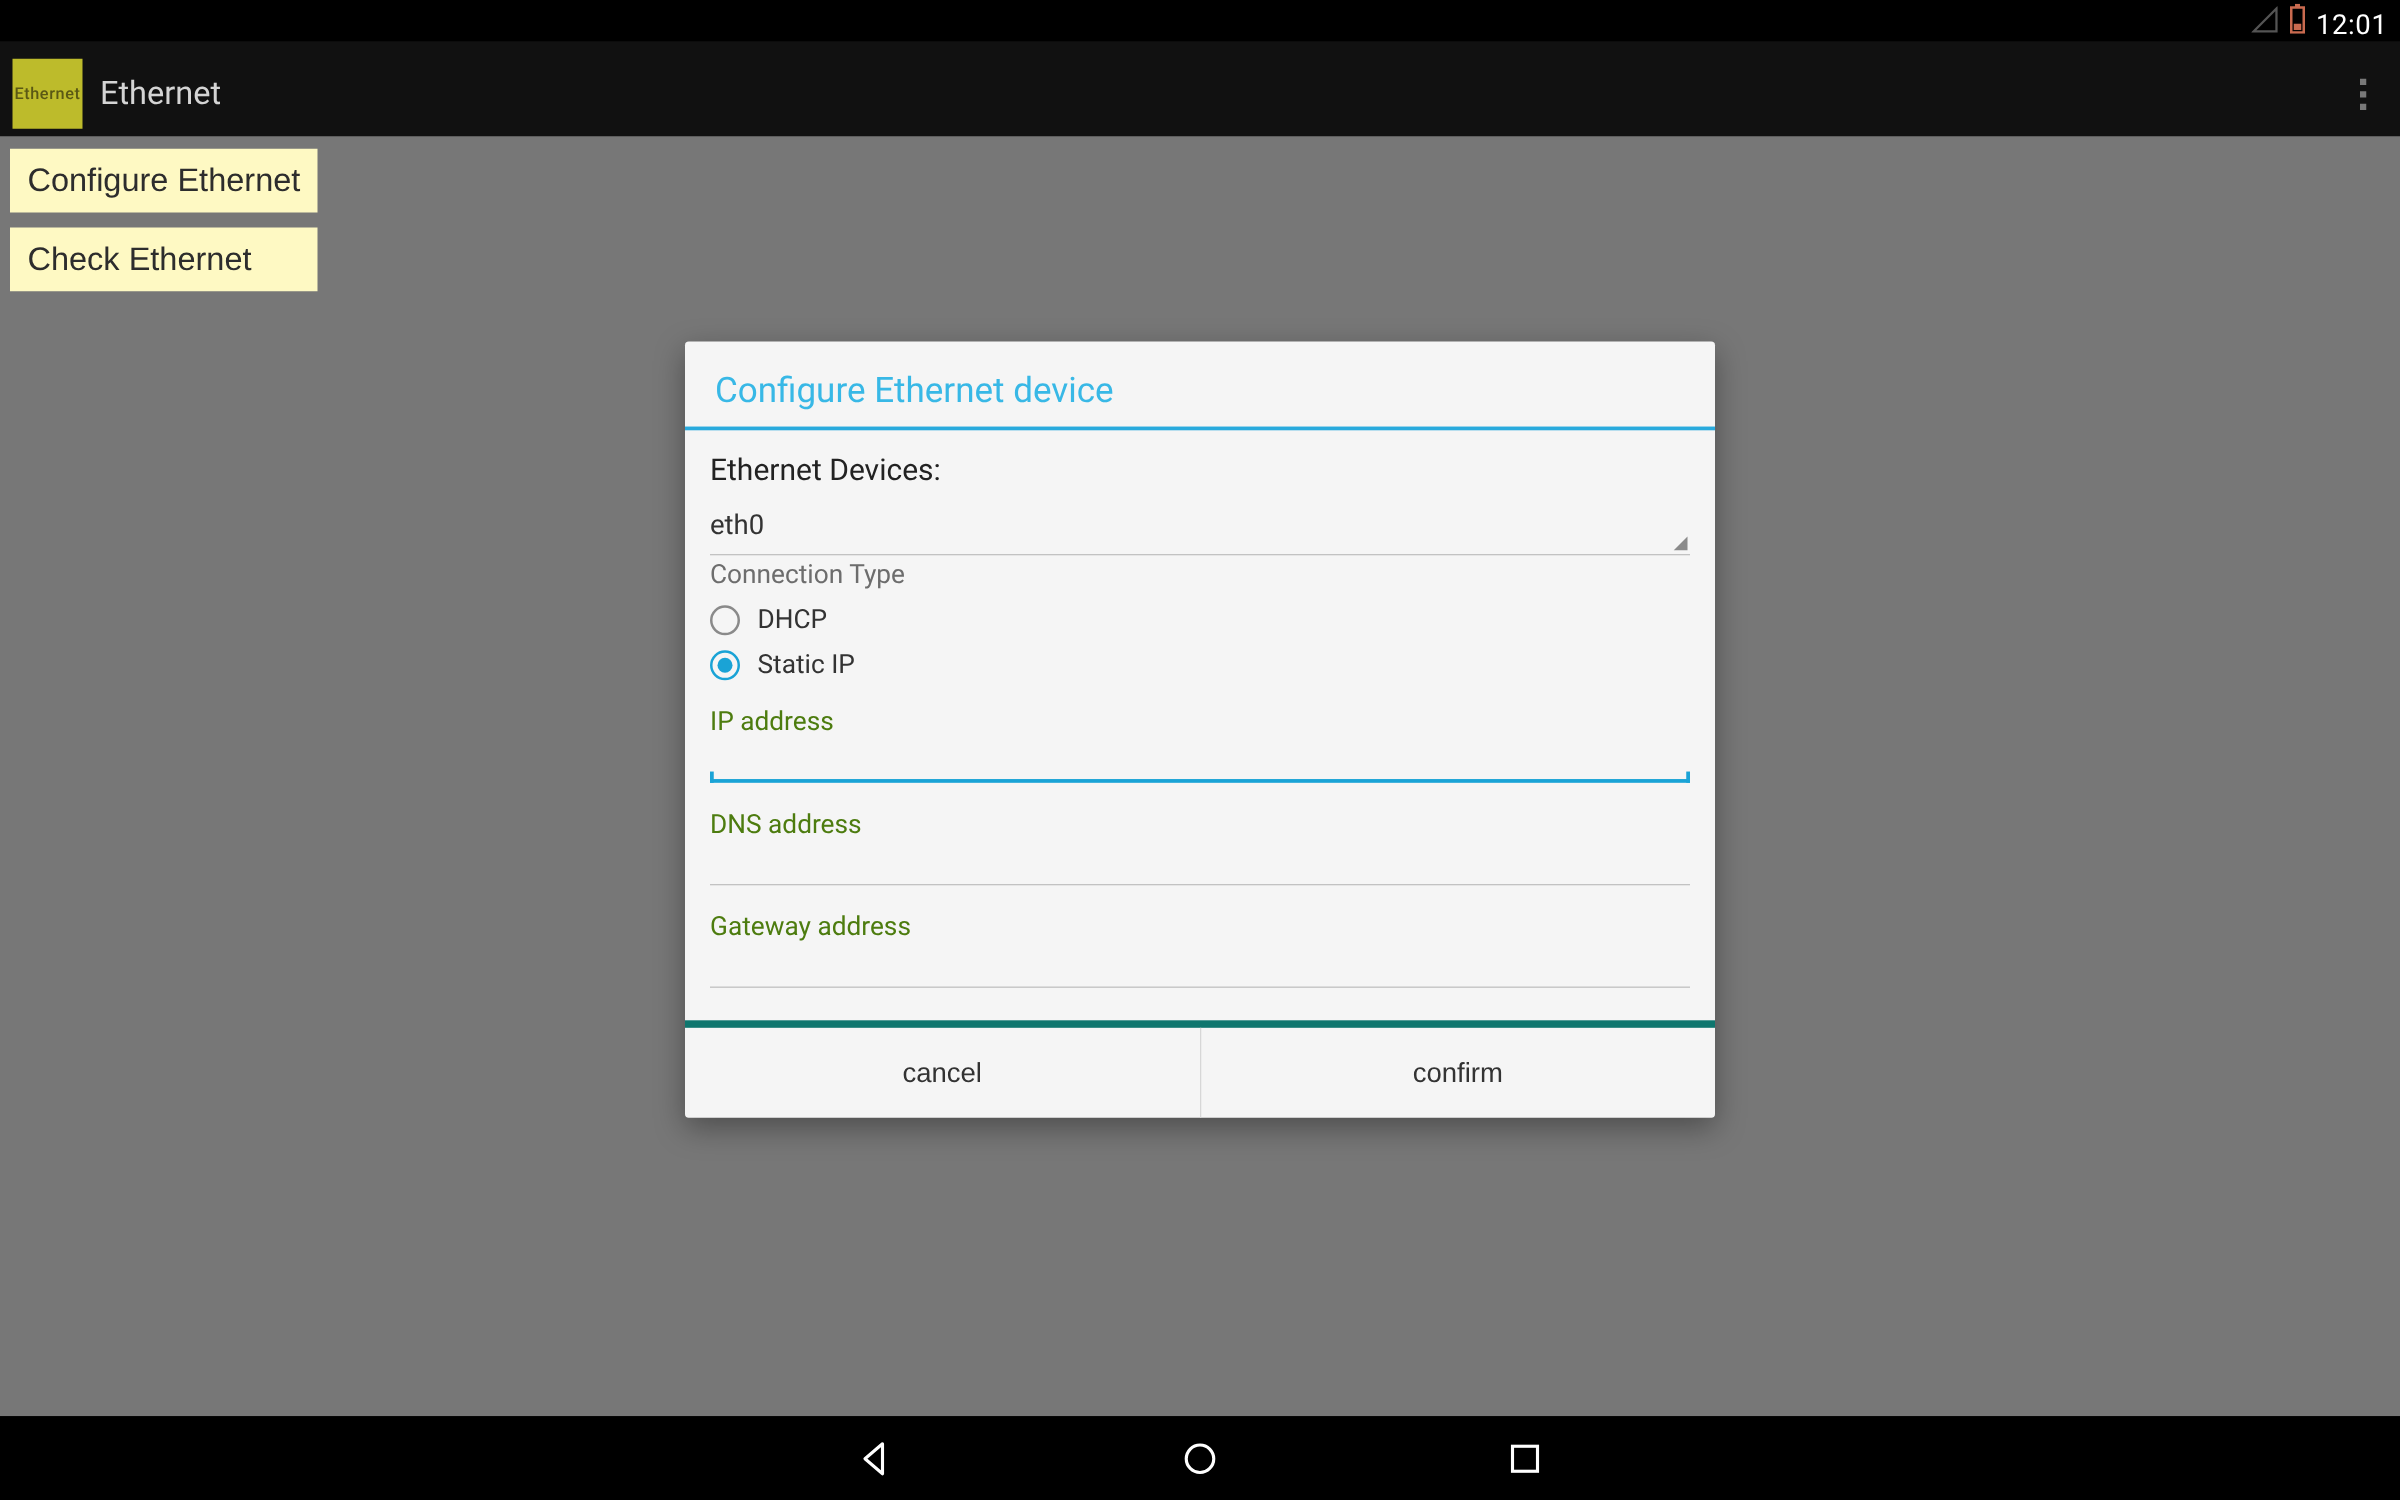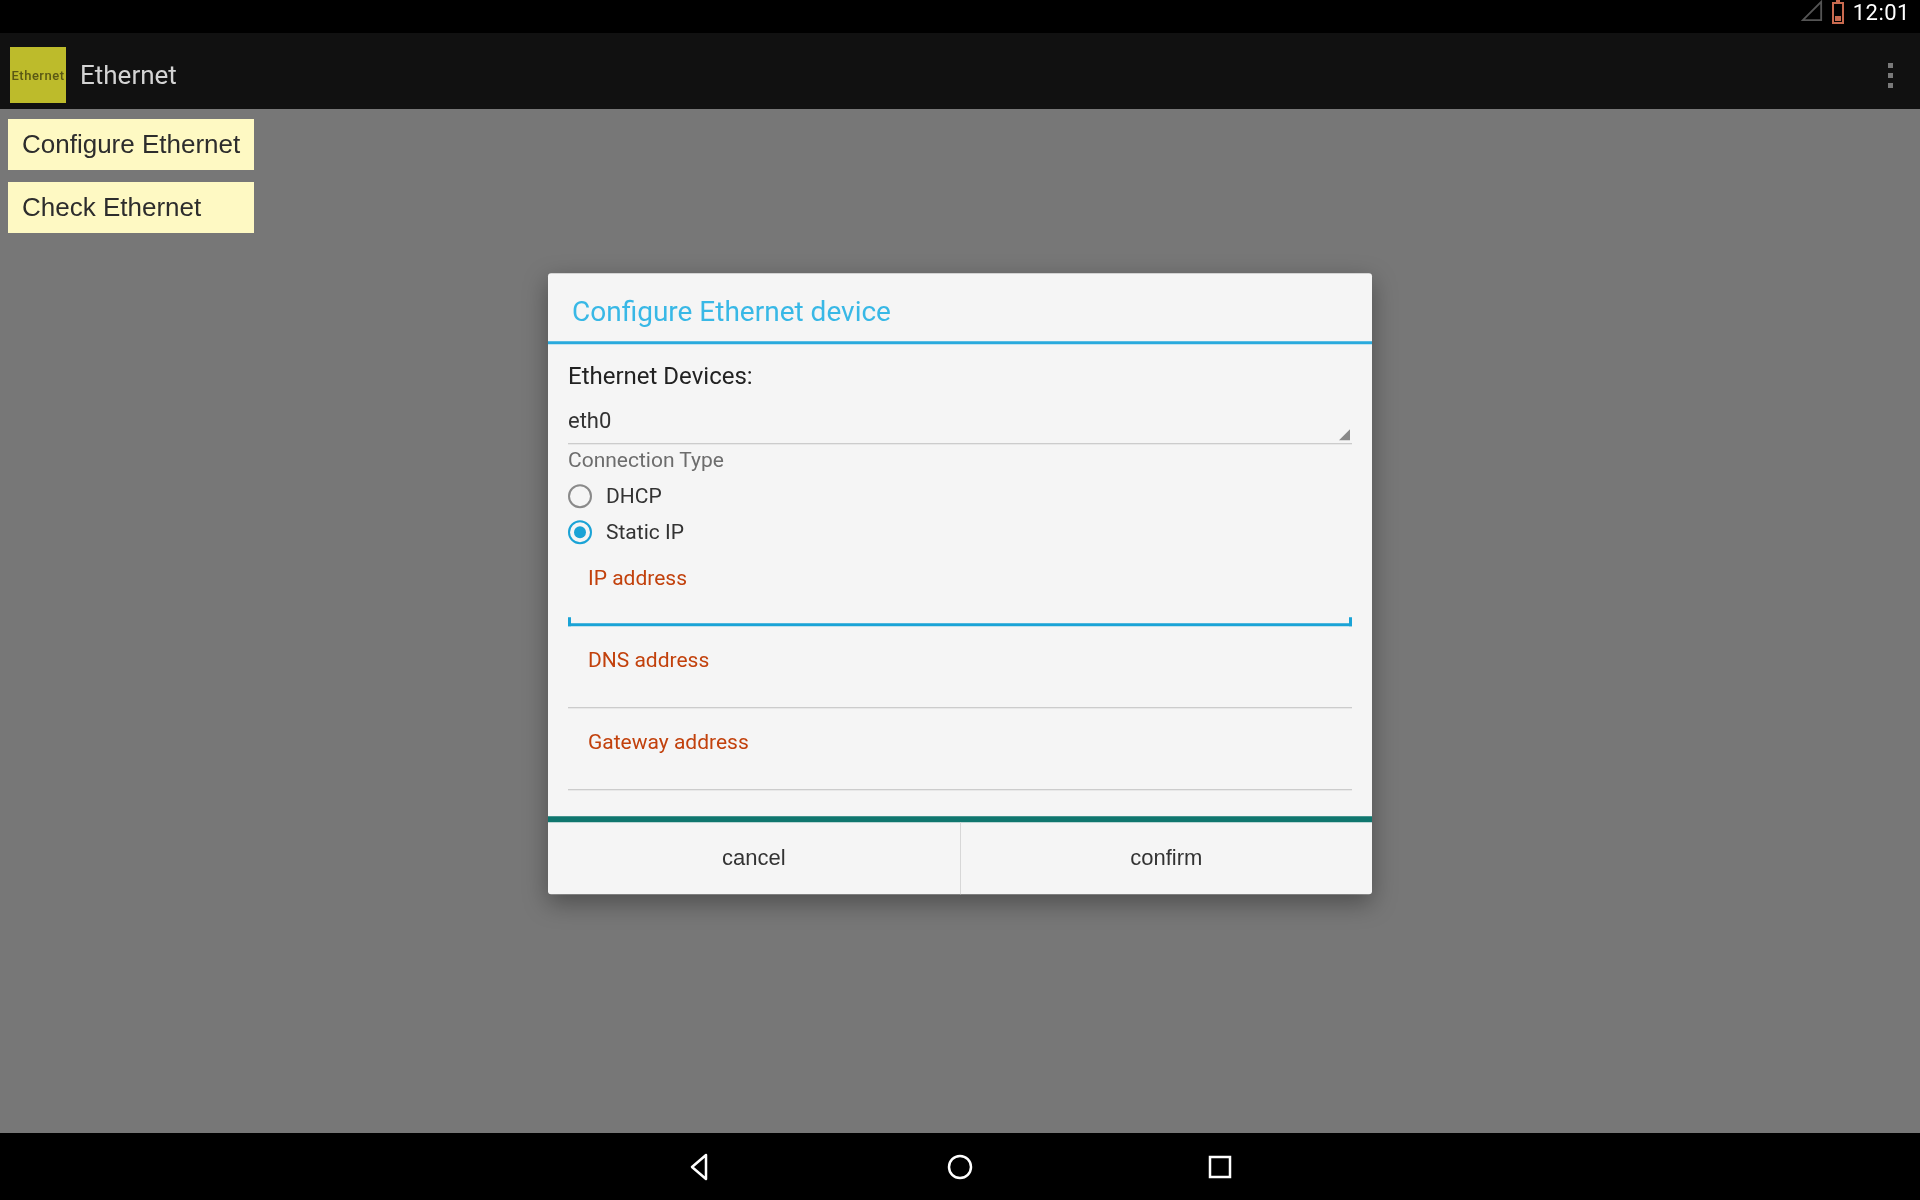--- a/index.html
+++ b/index.html
@@ -3,21 +3,21 @@
 <meta charset="utf-8">
 <style>
   * { box-sizing: border-box; margin: 0; padding: 0; }
   html, body { width: 1920px; height: 1200px; overflow: hidden; font-family: Roboto, "Helvetica Neue", Arial, sans-serif; }
   body { background: #000; position: relative; }
 
   
   .status-bar {
     position: absolute; top: 0; left: 0; right: 0; height: 33px;
     background: #000; color: #fff; display: flex; justify-content: flex-end;
-    align-items: flex-start; padding-right: 10px; gap: 8px; font-size: 22px;
+    align-items: flex-end; padding-right: 10px; gap: 8px; font-size: 22px;
   }
   .status-bar .signal { opacity: .55; }
   .status-bar .battery { display:inline-block; }
   .status-bar .clock { font-weight: 400; letter-spacing: .5px; }
 
   
   .app-bar {
     position: absolute; top: 33px; left: 0; right: 0; height: 84px;
     background: #111; display: flex; align-items: center; padding: 0 10px;
     color: #c9c9c9;
@@ -77,21 +77,21 @@
   .radio-row { display:flex; align-items:center; gap:14px; margin-top:12px; font-size:21px; color:#333;}
   .radio {
     width:24px;height:24px;border:2px solid #8a8a8a;border-radius:50%;
     display:inline-flex;align-items:center;justify-content:center;
   }
   .radio.checked { border-color:#1aa3d6; }
   .radio.checked::after{
     content:'';width:12px;height:12px;border-radius:50%;background:#1aa3d6;
   }
 
-  .field-label{ margin-top:22px; font-size:21px; color:#c2410c;margin-left:20px; }
+  .field-label{ margin-top:22px; font-size:21px; color:#4d7c0f; }
   .text-input{
     width:100%; border:none; background:transparent; height:36px;
     font-size:21px; outline:none;
     border-bottom:1px solid #bfbfbf;
   }
   .text-input.focused{
     border-bottom:3px solid #1aa3d6;
     position:relative;
   }
   .focus-wrap{ position:relative; }

